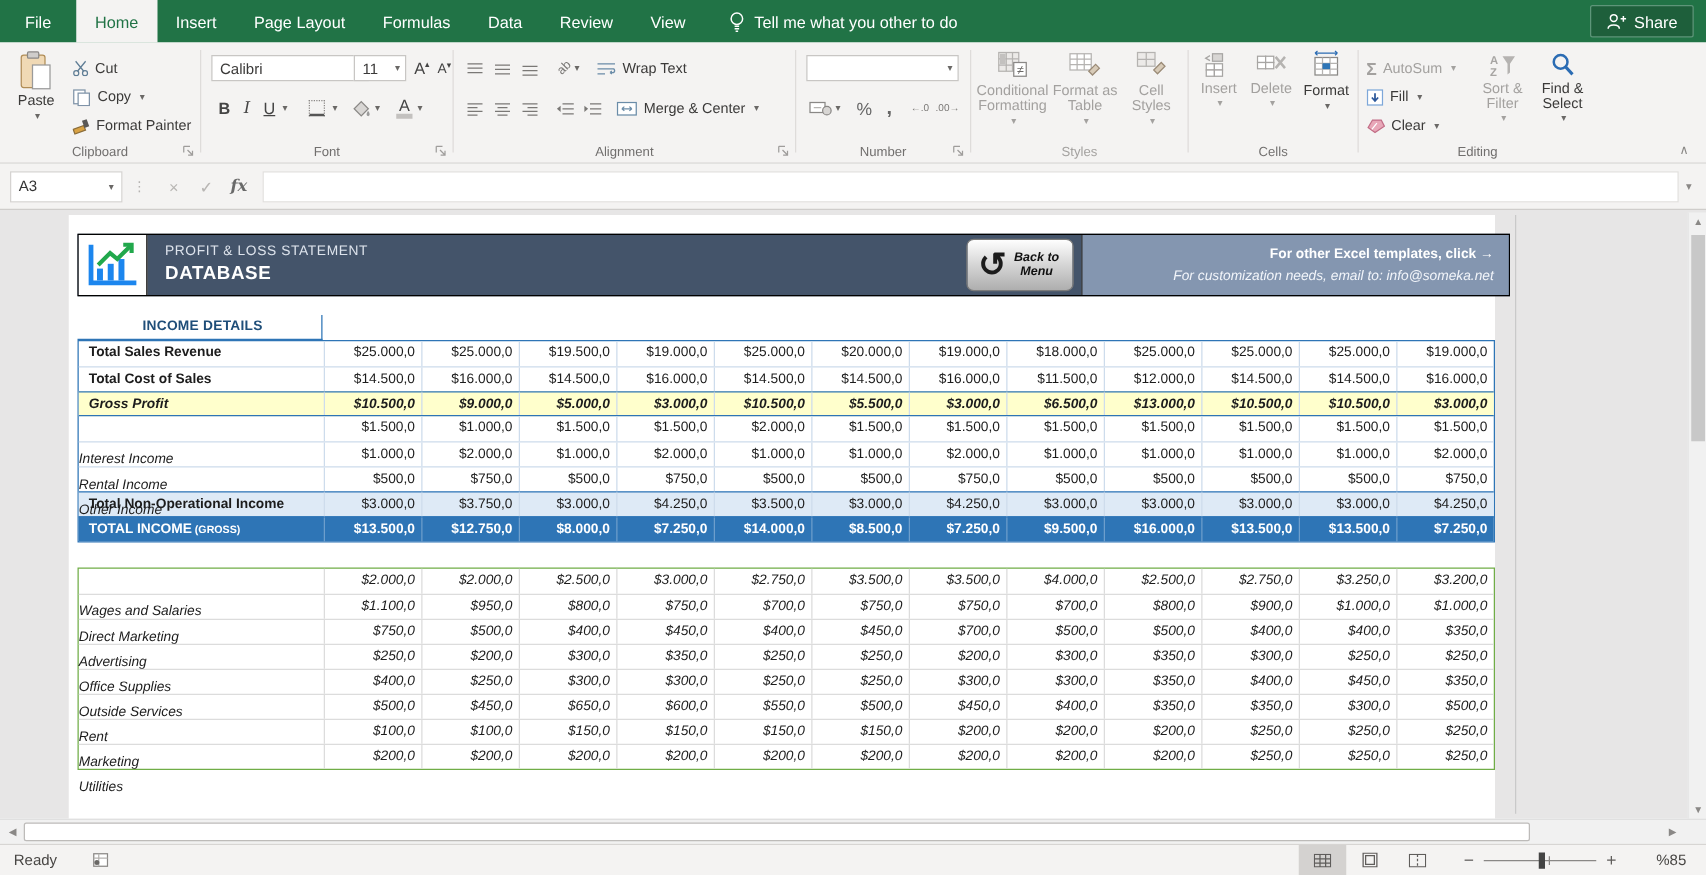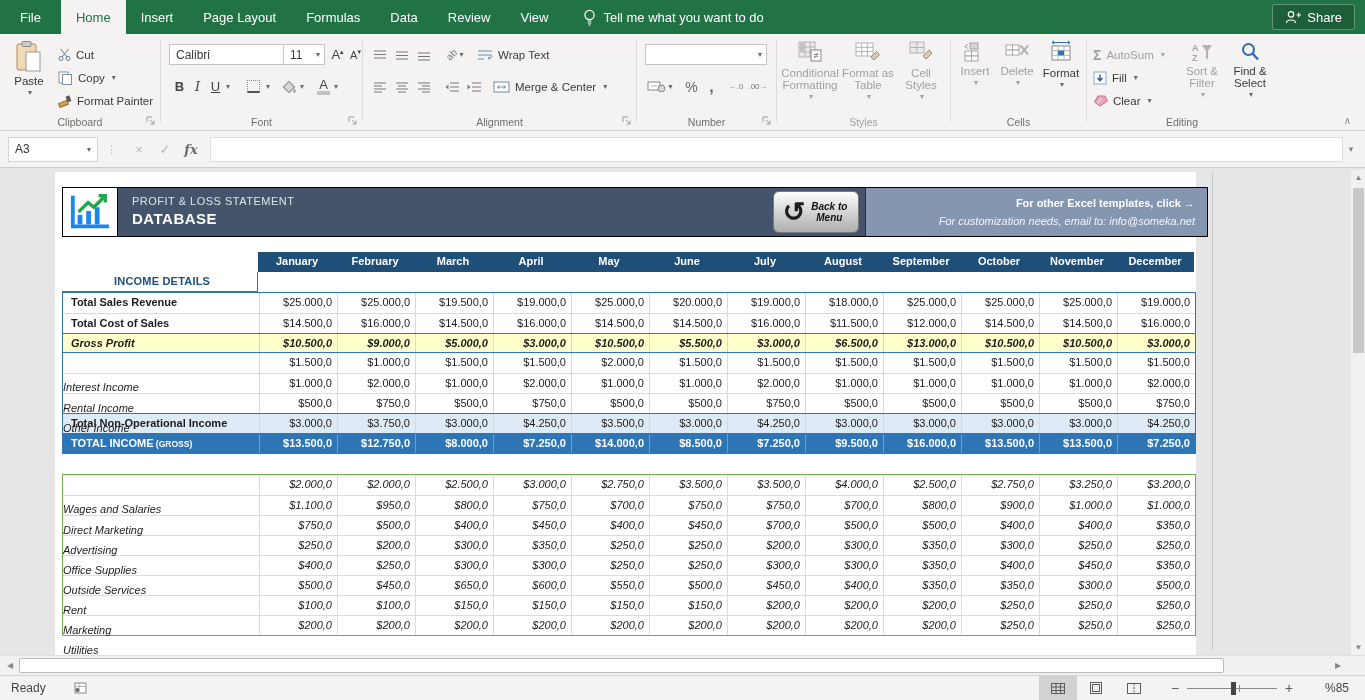--- a/index.html
+++ b/index.html
@@ -125,21 +125,21 @@
     <div class="tab">Page Layout</div>
     <div class="tab">Formulas</div>
     <div class="tab">Data</div>
     <div class="tab">Review</div>
     <div class="tab">View</div>
     <div class="tellme">
       <svg class="ico" width="13" height="17">
           <circle cx="6.5" cy="6" r="4.6" fill="none" stroke="#fff" stroke-width="1.2"></circle>
           <path d="M4.7 12 h3.6 M4.7 14 h3.6 M5.5 16 h2" stroke="#fff" stroke-width="1.2" fill="none"></path>
         </svg>
-      <span>Tell me what you want to do</span>
+      <span>Tell me what you other to do</span>
     </div>
     <div class="share-btn">
       <svg class="ico" width="16" height="14">
           <circle cx="6" cy="4.4" r="2.7" fill="none" stroke="#fff" stroke-width="1.2"></circle>
           <path d="M1.5 13 c0-4 9-4 9 0" fill="none" stroke="#fff" stroke-width="1.2"></path>
           <path d="M11.5 5 h4.5 M13.7 2.8 v4.5" stroke="#fff" stroke-width="1.2"></path>
         </svg>
       <span>Share</span>
     </div>
   </div>
@@ -502,35 +502,20 @@
           <span class="back-label">Back to Menu</span>
         </div>
       </div>
       <div class="banner-info">
         <div class="binfo1">For other Excel templates, click →</div>
         <div class="binfo2">For customization needs, email to: info@someka.net</div>
       </div>
     </div>
 
     <div class="pl-table">
-        <div class="t-row">
-          <div class="m-spacer"></div>
-          <div class="month-cell">January</div>
-          <div class="month-cell">February</div>
-          <div class="month-cell">March</div>
-          <div class="month-cell">April</div>
-          <div class="month-cell">May</div>
-          <div class="month-cell">June</div>
-          <div class="month-cell">July</div>
-          <div class="month-cell">August</div>
-          <div class="month-cell">September</div>
-          <div class="month-cell">October</div>
-          <div class="month-cell">November</div>
-          <div class="month-cell">December</div>
-        </div>
         <div class="sec-row income">
           <div class="sec-label">INCOME DETAILS</div>
         </div>
         <div class="blk income-block">
           <div class="t-row s-bold">
             <div class="label-cell">Total Sales Revenue</div>
             <div class="val-cell">$25.000,0</div>
             <div class="val-cell">$25.000,0</div>
             <div class="val-cell">$19.500,0</div>
             <div class="val-cell">$19.000,0</div>

